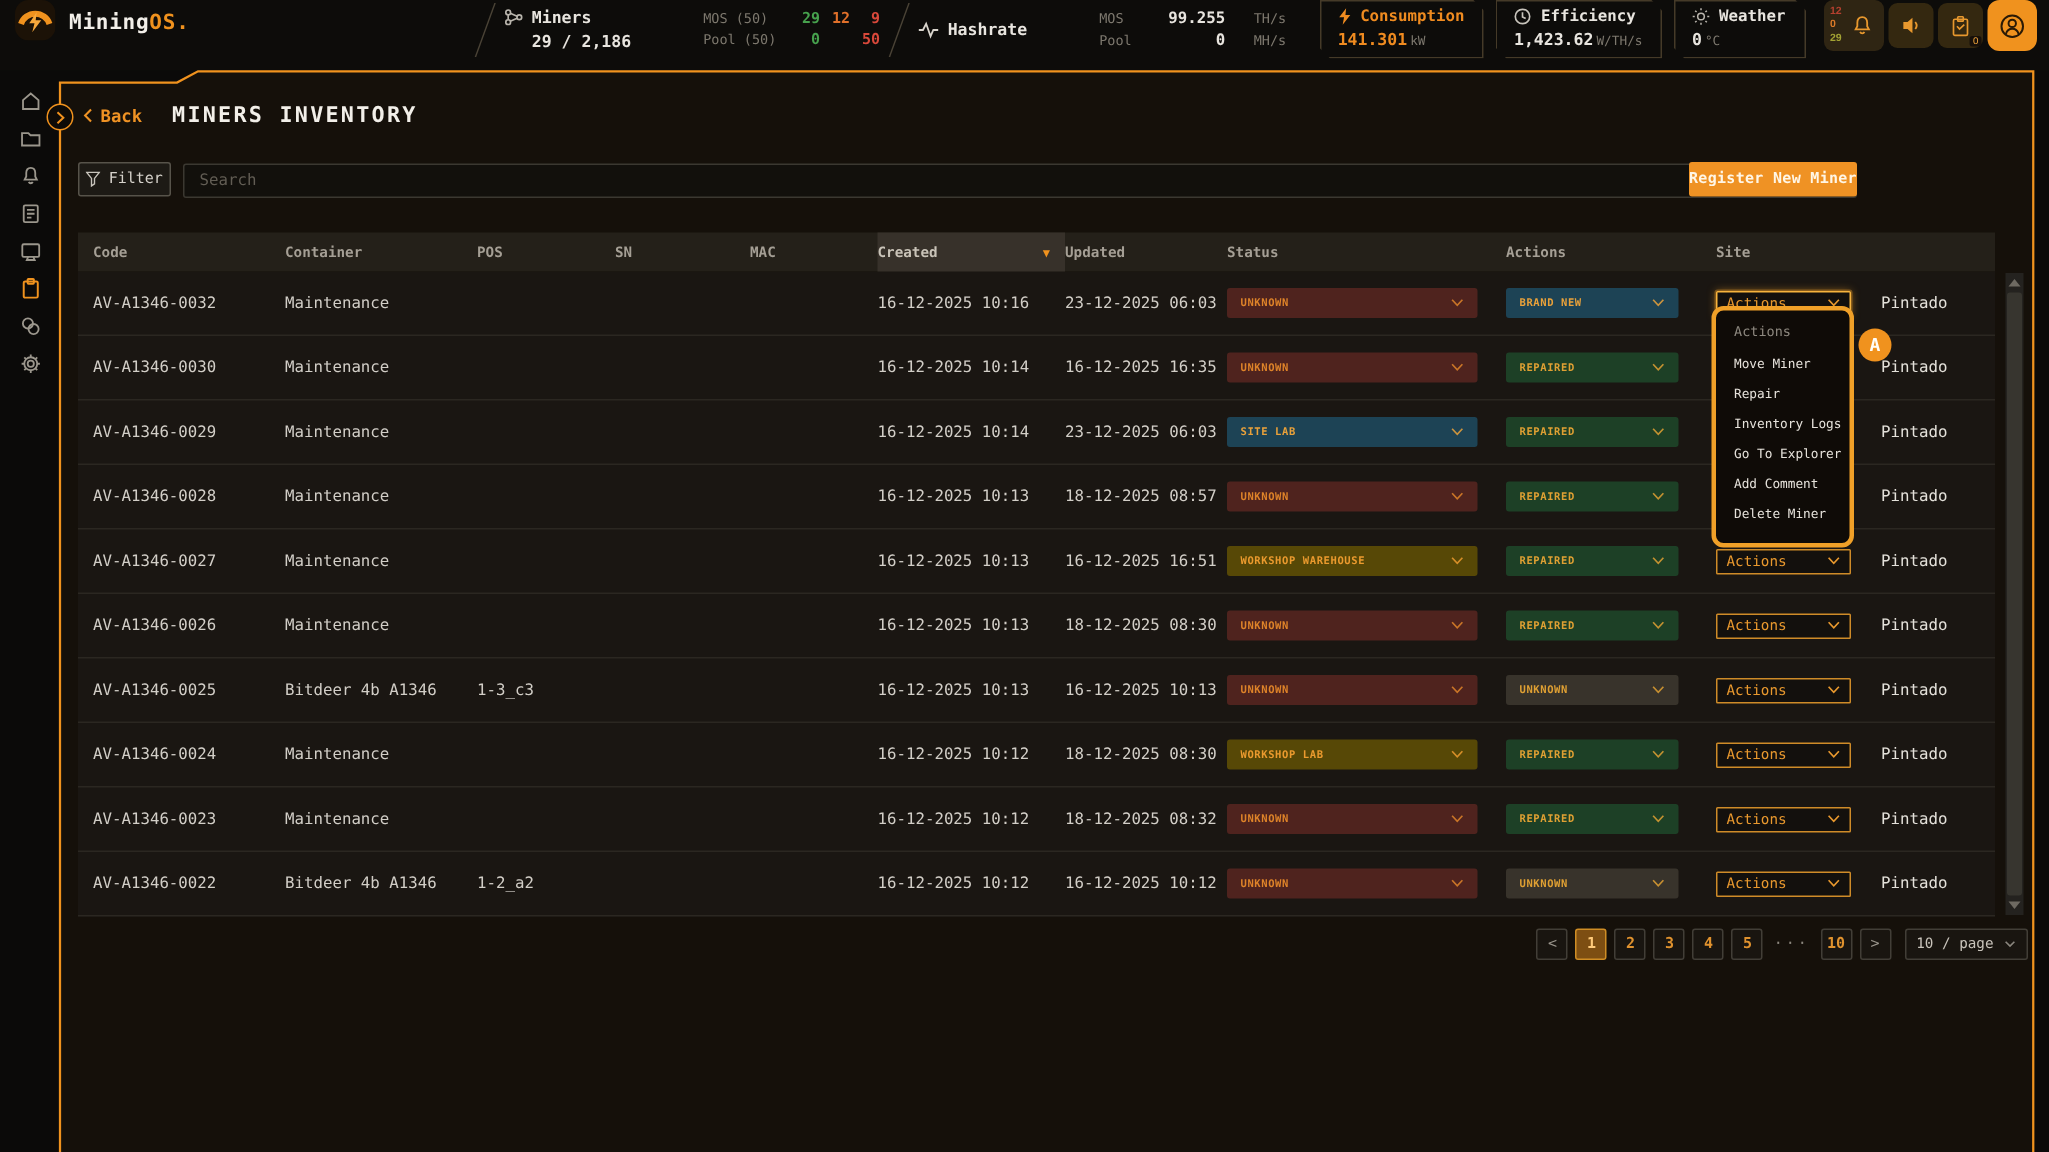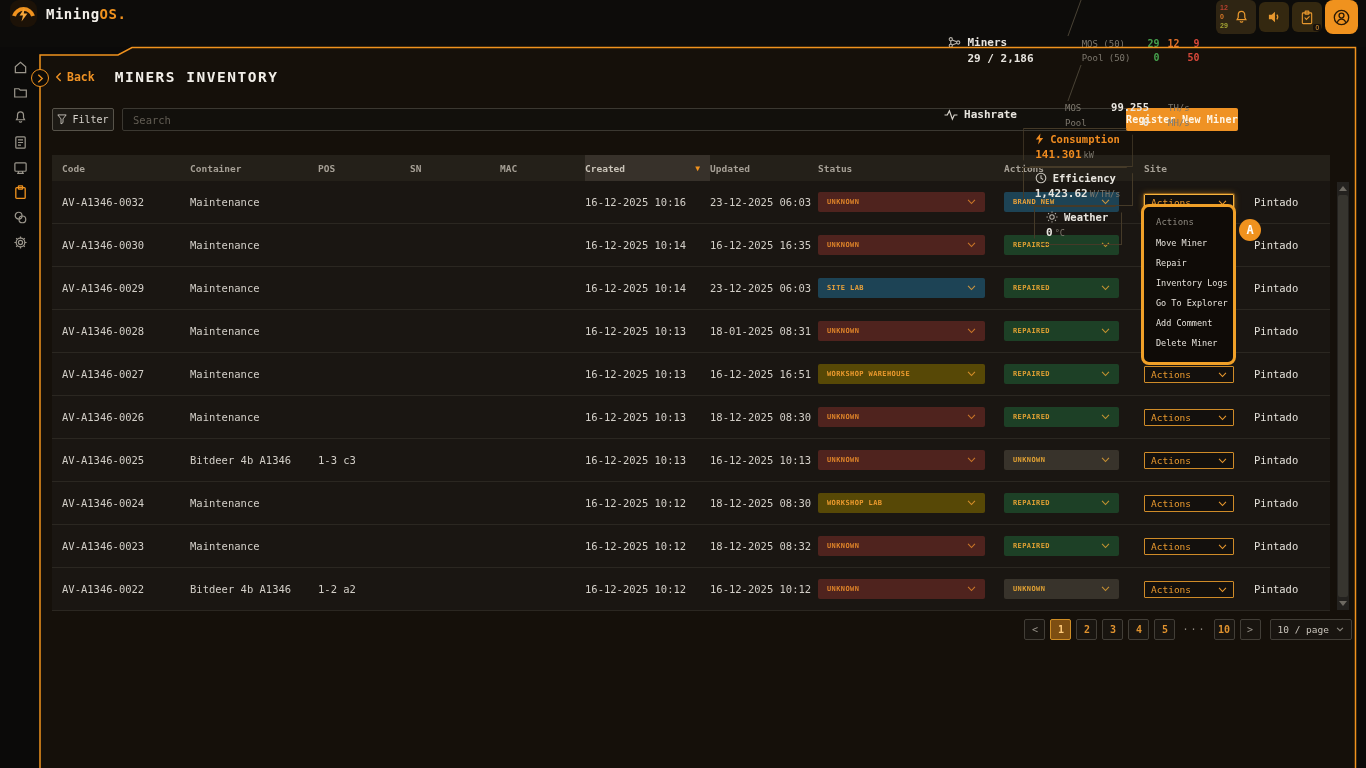--- a/index.html
+++ b/index.html
@@ -8,21 +8,21 @@
   body { position:relative; }
 
   
   .topbar { position:absolute; top:0; left:0; width:1366px; height:47px;
     background:#0d0c0a; display:flex; align-items:flex-start; padding:0 8px 0 10px; z-index:2; }
   .brand { display:flex; align-items:center; gap:9px; }
   .logo { width:27px; height:27px; }
   .brand-name { font-size:14px; font-weight:bold; color:#f2efe9; letter-spacing:.5px; }
   .brand-suffix { font-size:14px; font-weight:bold; color:#f0921e; letter-spacing:.5px; }
 
-  .stats { margin-left:auto; display:flex; align-items:center;flex-direction:column; }
+  .stats { margin-left:auto; display:flex; align-items:center; }
   .sep { width:1px; height:36px; background:#4a4336; transform:skewX(-20deg); margin:0 12px; }
   .stat-pair { display:flex; align-items:center; gap:12px; }
   .sp-left { display:flex; flex-direction:column; gap:3px; }
   .sp-title { display:flex; align-items:center; gap:6px; font-size:11px; font-weight:bold; color:#e8e5df; }
   .sp-count { font-size:11px; font-weight:bold; color:#e8e5df; padding-left:19px; }
   .sp-right { display:flex; flex-direction:column; gap:3px; }
   .sp-line { display:flex; align-items:baseline;padding-left:36px; }
   .sp-line .g { color:#7d786e; font-size:9px; width:58px; }
   .num { font-size:10px; font-weight:bold; width:20px; text-align:right; }
   .ok { color:#46a14d; } .warn { color:#e0702a; } .err { color:#d8483a; }
@@ -505,21 +505,21 @@
     <span class="td td-site">Pintado</span>
   </div>
 
   <div class="trow">
     <span class="td">AV-A1346-0028</span>
     <span class="td">Maintenance</span>
     <span class="td"></span>
     <span class="td"></span>
     <span class="td"></span>
     <span class="td">16-12-2025 10:13</span>
-    <span class="td">18-01-2025 08:31</span>
+    <span class="td">18-12-2025 08:57</span>
     <span>
       <div class="badge badge-loc v-danger">
         <span class="badge-label">UNKNOWN</span>
         <span class="chev">
                 <svg width="9" height="6" viewBox="0 0 10 7" fill="none" stroke="currentColor" stroke-width="1.3">
                   <path d="M1 1 L5 5.3 L9 1"></path>
                 </svg>
               </span>
       </div>
     </span>

